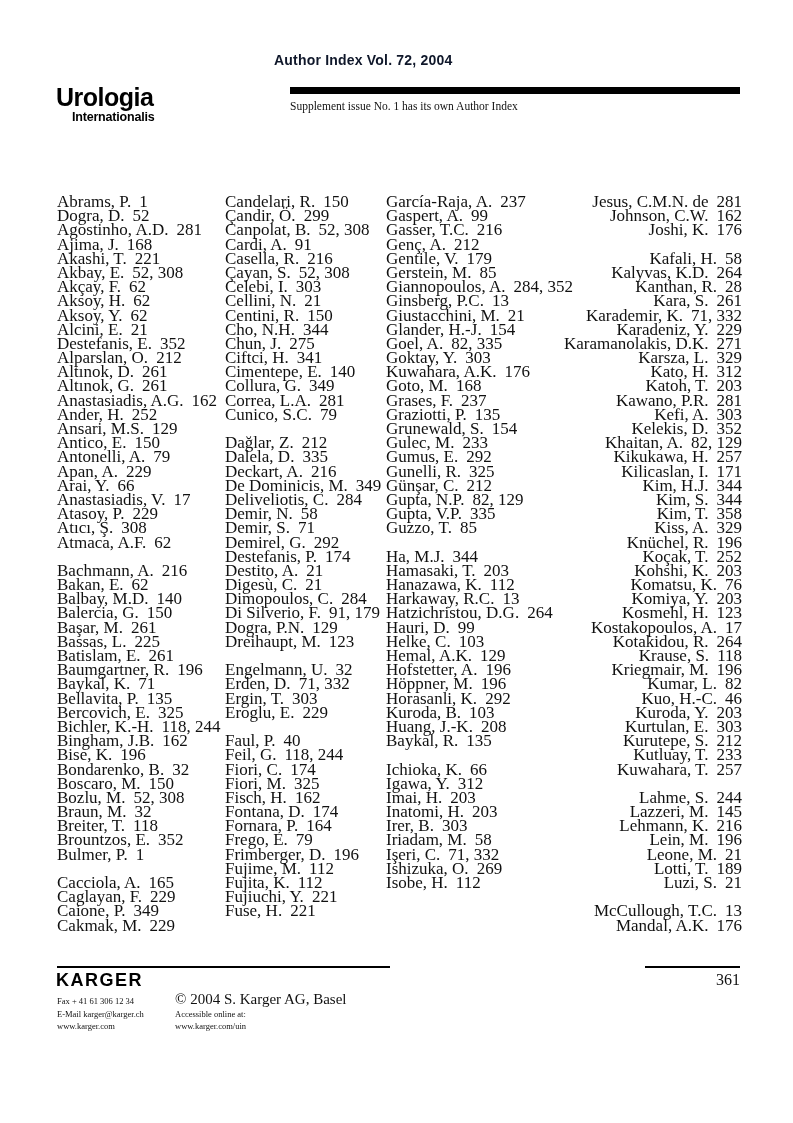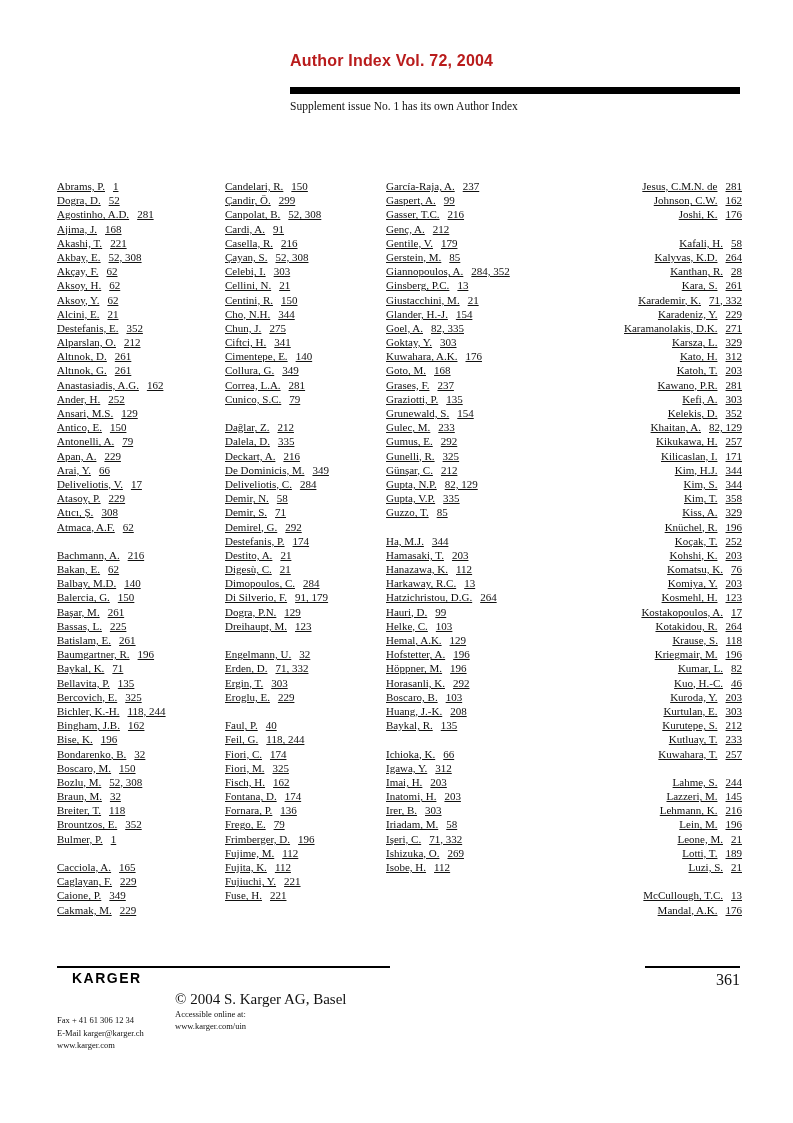--- a/index.html
+++ b/index.html
@@ -10,27 +10,27 @@
     height: 1123px;
     background: #ffffff;
     margin: 0 auto;
     overflow: hidden;
     color: #111;
     font-family: "Liberation Serif", serif;
   }
   
   #page-title {
     position: absolute;
-    left: 290px;
+    left: 274px;
     top: 52px;
     font-family: "Liberation Sans", sans-serif;
     font-weight: 700;
-    font-size: 16px;
+    font-size: 14px;
     letter-spacing: 0.2px;
-    color: #b91c1c;
+    color: #0f172a;
   }
   #journal-logo {
     position: absolute;
     left: 56px;
     top: 84px;
     font-family: "Liberation Sans", sans-serif;
     font-weight: 700;
     color: #000;
   }
   #journal-logo .main {
@@ -57,64 +57,62 @@
   #supplement-note {
     position: absolute;
     left: 290px;
     top: 100px;
     font-size: 11.5px;
     color: #111;
   }
   
   .index-col {
     position: absolute;
-    top: 179px;
-    font-size: 11px;
+    top: 195px;
+    font-size: 17px;
     line-height: 14.2px;
     white-space: nowrap;
-    text-decoration: underline;
   }
   #col-1 { left: 57px;  width: 165px; }
   #col-2 { left: 225px; width: 158px; }
   #col-3 { left: 386px; width: 169px; }
   #col-4 { left: 558px; width: 184px; text-align: right; }
   .entry { height: 14.2px; }
   .entry .epages { margin-left: 8px; }
   .gap { height: 14.2px; }
   
   .rule {
     position: absolute;
     height: 1.5px;
     background: #000;
   }
   #footer-rule-left  { left: 57px;  top: 966px; width: 333px; }
   #footer-rule-right { left: 645px; top: 966px; width: 95px; }
   #karger-logo {
     position: absolute;
-    left: 72px;
+    left: 56px;
     top: 970px;
     font-family: "Liberation Sans", sans-serif;
     font-weight: 700;
-    font-size: 14px;
+    font-size: 18px;
     letter-spacing: 1.5px;
     color: #000;
   }
   #copyright-line {
     position: absolute;
     left: 175px;
     top: 991px;
     font-size: 15px;
   }
   #contact-block {
     position: absolute;
     left: 57px;
     top: 995px;
     font-size: 8.5px;
     line-height: 12.5px;
-    margin-top: 19px;
   }
   #online-block {
     position: absolute;
     left: 175px;
     top: 1007.5px;
     font-size: 8.5px;
     line-height: 12.5px;
   }
   #page-number {
     position: absolute;
@@ -125,20 +123,24 @@
     font-size: 16px;
   }
 </style>
 </head>
 <body>
 
 <div id="page">
 
   <div id="page-title">Author Index Vol. 72, 2004</div>
 
+  <div id="journal-logo">
+    <span class="main">Urologia</span>
+    <span class="sub">Internationalis</span>
+  </div>
 
   <div id="header-bar"></div>
 
   <div id="supplement-note">Supplement issue No. 1 has its own Author Index</div>
 
   <div id="col-1" class="index-col">
       <div class="entry"><span class="ename">Abrams, P.</span><span class="epages">1</span></div>
       <div class="entry"><span class="ename">Dogra, D.</span><span class="epages">52</span></div>
       <div class="entry"><span class="ename">Agostinho, A.D.</span><span class="epages">281</span></div>
       <div class="entry"><span class="ename">Ajima, J.</span><span class="epages">168</span></div>
@@ -152,21 +154,21 @@
       <div class="entry"><span class="ename">Alparslan, O.</span><span class="epages">212</span></div>
       <div class="entry"><span class="ename">Altınok, D.</span><span class="epages">261</span></div>
       <div class="entry"><span class="ename">Altınok, G.</span><span class="epages">261</span></div>
       <div class="entry"><span class="ename">Anastasiadis, A.G.</span><span class="epages">162</span></div>
       <div class="entry"><span class="ename">Ander, H.</span><span class="epages">252</span></div>
       <div class="entry"><span class="ename">Ansari, M.S.</span><span class="epages">129</span></div>
       <div class="entry"><span class="ename">Antico, E.</span><span class="epages">150</span></div>
       <div class="entry"><span class="ename">Antonelli, A.</span><span class="epages">79</span></div>
       <div class="entry"><span class="ename">Apan, A.</span><span class="epages">229</span></div>
       <div class="entry"><span class="ename">Arai, Y.</span><span class="epages">66</span></div>
-      <div class="entry"><span class="ename">Deliveliotis, V.</span><span class="epages">17</span></div>
+      <div class="entry"><span class="ename">Anastasiadis, V.</span><span class="epages">17</span></div>
       <div class="entry"><span class="ename">Atasoy, P.</span><span class="epages">229</span></div>
       <div class="entry"><span class="ename">Atıcı, Ş.</span><span class="epages">308</span></div>
       <div class="entry"><span class="ename">Atmaca, A.F.</span><span class="epages">62</span></div>
       <div class="gap"></div>
       <div class="entry"><span class="ename">Bachmann, A.</span><span class="epages">216</span></div>
       <div class="entry"><span class="ename">Bakan, E.</span><span class="epages">62</span></div>
       <div class="entry"><span class="ename">Balbay, M.D.</span><span class="epages">140</span></div>
       <div class="entry"><span class="ename">Balercia, G.</span><span class="epages">150</span></div>
       <div class="entry"><span class="ename">Başar, M.</span><span class="epages">261</span></div>
       <div class="entry"><span class="ename">Bassas, L.</span><span class="epages">225</span></div>
@@ -229,21 +231,21 @@
       <div class="entry"><span class="ename">Erden, D.</span><span class="epages">71, 332</span></div>
       <div class="entry"><span class="ename">Ergin, T.</span><span class="epages">303</span></div>
       <div class="entry"><span class="ename">Eroglu, E.</span><span class="epages">229</span></div>
       <div class="gap"></div>
       <div class="entry"><span class="ename">Faul, P.</span><span class="epages">40</span></div>
       <div class="entry"><span class="ename">Feil, G.</span><span class="epages">118, 244</span></div>
       <div class="entry"><span class="ename">Fiori, C.</span><span class="epages">174</span></div>
       <div class="entry"><span class="ename">Fiori, M.</span><span class="epages">325</span></div>
       <div class="entry"><span class="ename">Fisch, H.</span><span class="epages">162</span></div>
       <div class="entry"><span class="ename">Fontana, D.</span><span class="epages">174</span></div>
-      <div class="entry"><span class="ename">Fornara, P.</span><span class="epages">136</span></div>
+      <div class="entry"><span class="ename">Fornara, P.</span><span class="epages">164</span></div>
       <div class="entry"><span class="ename">Frego, E.</span><span class="epages">79</span></div>
       <div class="entry"><span class="ename">Frimberger, D.</span><span class="epages">196</span></div>
       <div class="entry"><span class="ename">Fujime, M.</span><span class="epages">112</span></div>
       <div class="entry"><span class="ename">Fujita, K.</span><span class="epages">112</span></div>
       <div class="entry"><span class="ename">Fujiuchi, Y.</span><span class="epages">221</span></div>
       <div class="entry"><span class="ename">Fuse, H.</span><span class="epages">221</span></div>
     </div>
   <div id="col-3" class="index-col">
       <div class="entry"><span class="ename">García-Raja, A.</span><span class="epages">237</span></div>
       <div class="entry"><span class="ename">Gaspert, A.</span><span class="epages">99</span></div>
@@ -274,21 +276,21 @@
       <div class="entry"><span class="ename">Hamasaki, T.</span><span class="epages">203</span></div>
       <div class="entry"><span class="ename">Hanazawa, K.</span><span class="epages">112</span></div>
       <div class="entry"><span class="ename">Harkaway, R.C.</span><span class="epages">13</span></div>
       <div class="entry"><span class="ename">Hatzichristou, D.G.</span><span class="epages">264</span></div>
       <div class="entry"><span class="ename">Hauri, D.</span><span class="epages">99</span></div>
       <div class="entry"><span class="ename">Helke, C.</span><span class="epages">103</span></div>
       <div class="entry"><span class="ename">Hemal, A.K.</span><span class="epages">129</span></div>
       <div class="entry"><span class="ename">Hofstetter, A.</span><span class="epages">196</span></div>
       <div class="entry"><span class="ename">Höppner, M.</span><span class="epages">196</span></div>
       <div class="entry"><span class="ename">Horasanli, K.</span><span class="epages">292</span></div>
-      <div class="entry"><span class="ename">Boscaro, B.</span><span class="epages">103</span></div>
+      <div class="entry"><span class="ename">Kuroda, B.</span><span class="epages">103</span></div>
       <div class="entry"><span class="ename">Huang, J.-K.</span><span class="epages">208</span></div>
       <div class="entry"><span class="ename">Baykal, R.</span><span class="epages">135</span></div>
       <div class="gap"></div>
       <div class="entry"><span class="ename">Ichioka, K.</span><span class="epages">66</span></div>
       <div class="entry"><span class="ename">Igawa, Y.</span><span class="epages">312</span></div>
       <div class="entry"><span class="ename">Imai, H.</span><span class="epages">203</span></div>
       <div class="entry"><span class="ename">Inatomi, H.</span><span class="epages">203</span></div>
       <div class="entry"><span class="ename">Irer, B.</span><span class="epages">303</span></div>
       <div class="entry"><span class="ename">Iriadam, M.</span><span class="epages">58</span></div>
       <div class="entry"><span class="ename">Işeri, C.</span><span class="epages">71, 332</span></div>

